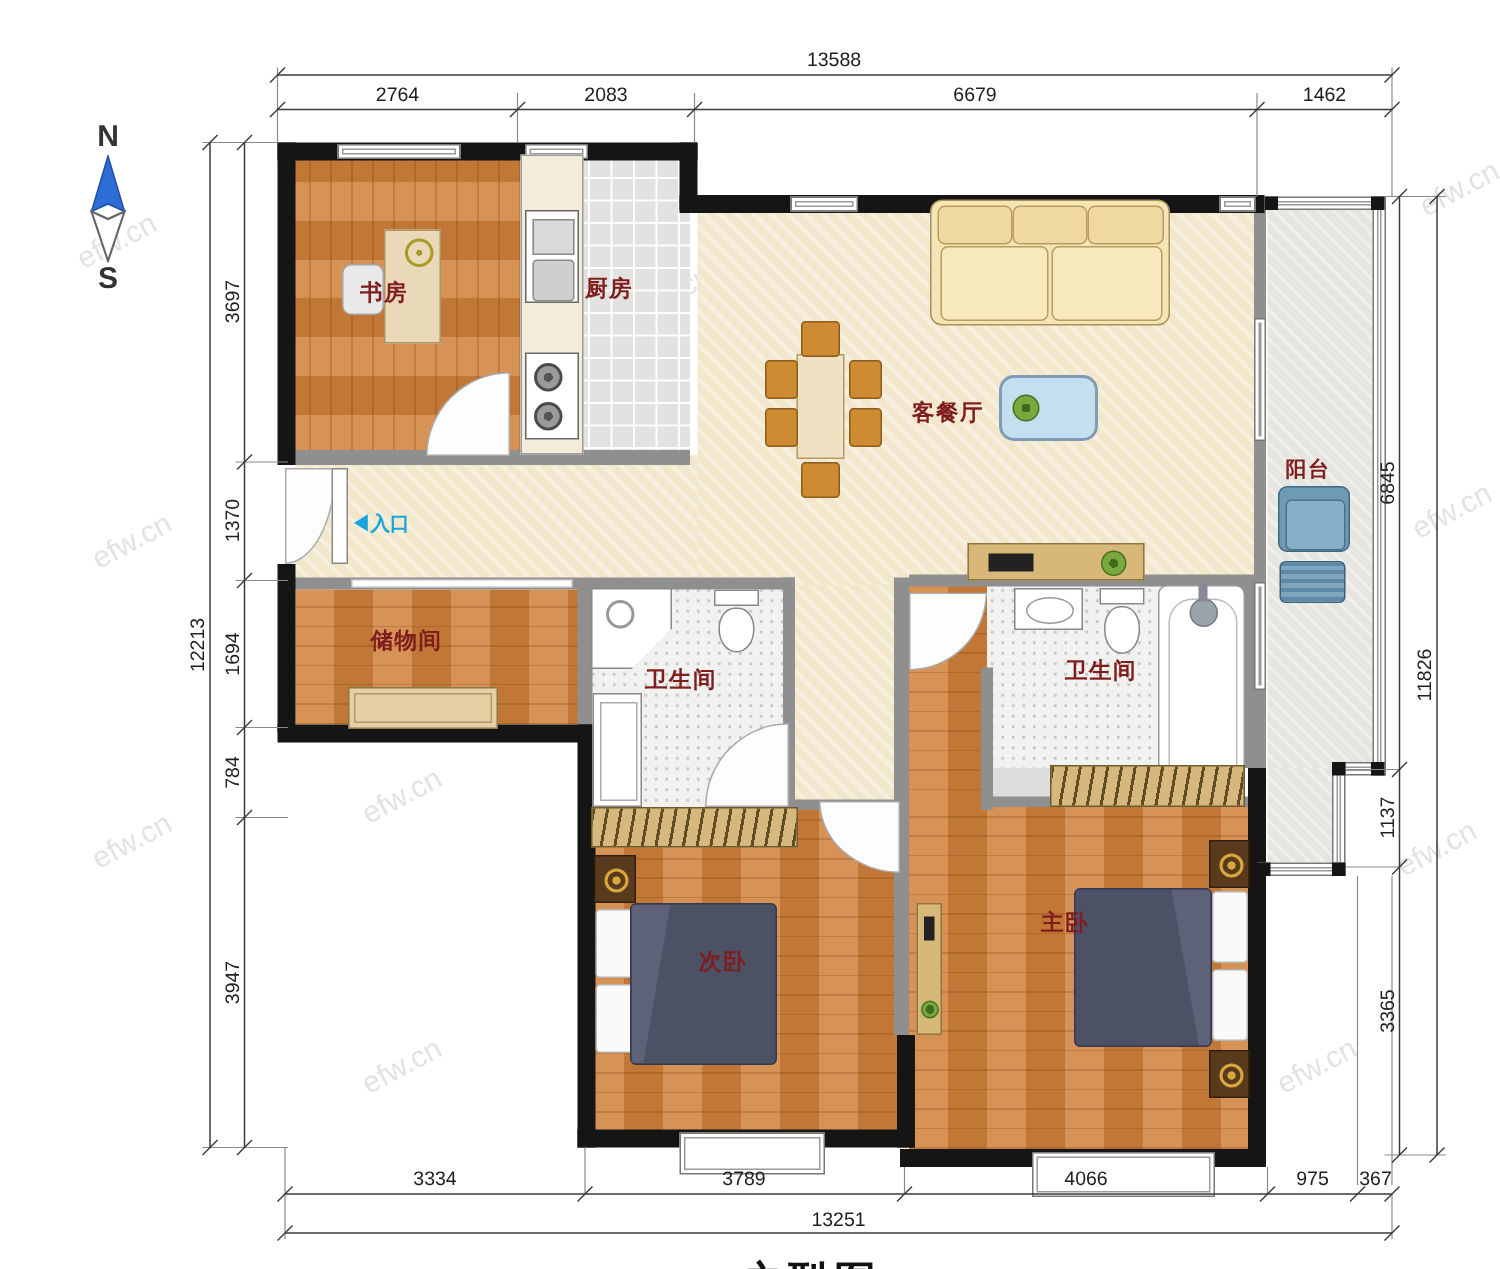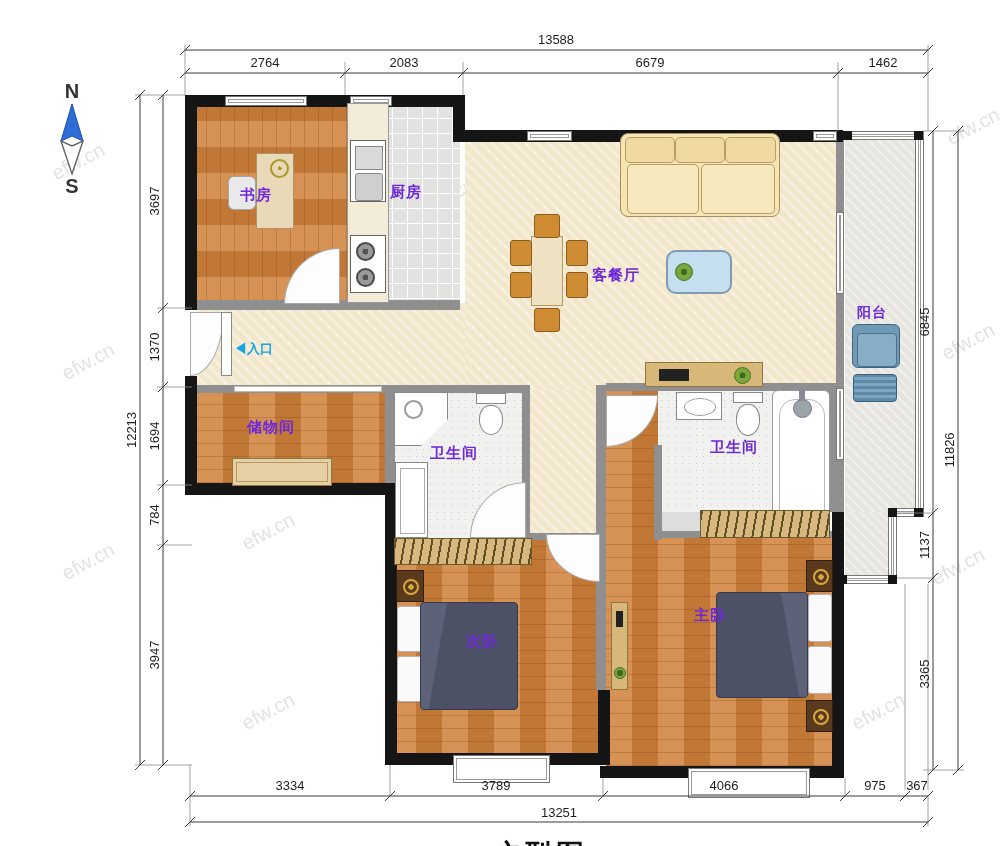--- a/index.html
+++ b/index.html
@@ -30,21 +30,21 @@
   
   .wall{background:#151515;}
   .gwall{background:#8f8f8f;}
   .winwall{background:#fff;border:1px solid #777;box-sizing:border-box;}
   .winwall:after{content:"";position:absolute;left:2px;top:2px;right:2px;bottom:2px;
     border:1px solid #999;}
   .post{background:#151515;}
   
   .box{box-sizing:border-box;border:1px solid #888;background:#fff;}
   .arc{background:#fdfdfd;border:1px solid #aaa;box-sizing:border-box;}
-  .lbl{font-weight:bold;color:#6d28d9;font-size:15px;letter-spacing:1px;white-space:nowrap;}
+  .lbl{font-weight:bold;color:#7f1d1d;font-size:15px;letter-spacing:1px;white-space:nowrap;}
   .entr{color:#14a5df;font-weight:bold;font-size:13px;white-space:nowrap;}
   .chair{background:#cf8b31;border:1px solid #8a5c1d;border-radius:3px;box-sizing:border-box;}
   .pillow{background:#fafafa;border:1px solid #b5b5b5;border-radius:3px;box-sizing:border-box;}
   .blanket{background:#4c5166;border:1px solid #343850;border-radius:4px;box-sizing:border-box;overflow:hidden;}
   .fold{position:absolute;width:26px;height:100%;background:#5d6278;clip-path:polygon(0 0,100% 0,30% 100%,0 100%);}
   .nstand{background:#5a3a1c;border:1px solid #33200c;box-sizing:border-box;}
   .lamp{position:absolute;border-radius:50%;border:2px solid #d8a83c;
     background:radial-gradient(circle,#d8a83c 2.5px, transparent 3px);box-sizing:border-box;}
   .plant{border-radius:50%;background:radial-gradient(circle,#3f6b1e 3px,#7aa83c 3px);
     border:1px solid #44701f;box-sizing:border-box;}
@@ -194,21 +194,21 @@
   <div class="abs" style="left:666px;top:250px;width:66px;height:44px;background:#c5def0;border:2px solid #7e9db5;border-radius:10px;box-sizing:border-box;">
     <div class="plant abs" style="left:7px;top:11px;width:18px;height:18px;"></div>
   </div>
   <div class="abs" style="left:531px;top:236px;width:32px;height:70px;background:#efe2c2;border:1px solid #b59a64;box-sizing:border-box;"></div>
   <div class="abs chair" style="left:534px;top:214px;width:26px;height:24px;"></div>
   <div class="abs chair" style="left:534px;top:308px;width:26px;height:24px;"></div>
   <div class="abs chair" style="left:510px;top:240px;width:22px;height:26px;"></div>
   <div class="abs chair" style="left:510px;top:272px;width:22px;height:26px;"></div>
   <div class="abs chair" style="left:566px;top:240px;width:22px;height:26px;"></div>
   <div class="abs chair" style="left:566px;top:272px;width:22px;height:26px;"></div>
-  <div class="abs lbl" style="left:592px;top:266px;">客餐厅</div>
+  <div class="abs lbl" style="left:608px;top:266px;">客餐厅</div>
   <div class="abs" style="left:645px;top:362px;width:118px;height:25px;background:#d8b878;border:1px solid #8f7440;box-sizing:border-box;">
     <div class="abs" style="left:13px;top:6px;width:30px;height:12px;background:#222;"></div>
     <div class="plant abs" style="left:88px;top:4px;width:17px;height:17px;"></div>
   </div>
   <div class="abs entr" style="left:234px;top:340px;">
     <span>◀</span><span>入口</span>
   </div>
 
   <div class="abs lbl" style="left:857px;top:304px;font-size:14px;">阳台</div>
   <div class="abs" style="left:852px;top:324px;width:48px;height:44px;background:#6f9ab5;border:1px solid #3f6781;border-radius:6px;box-sizing:border-box;">

